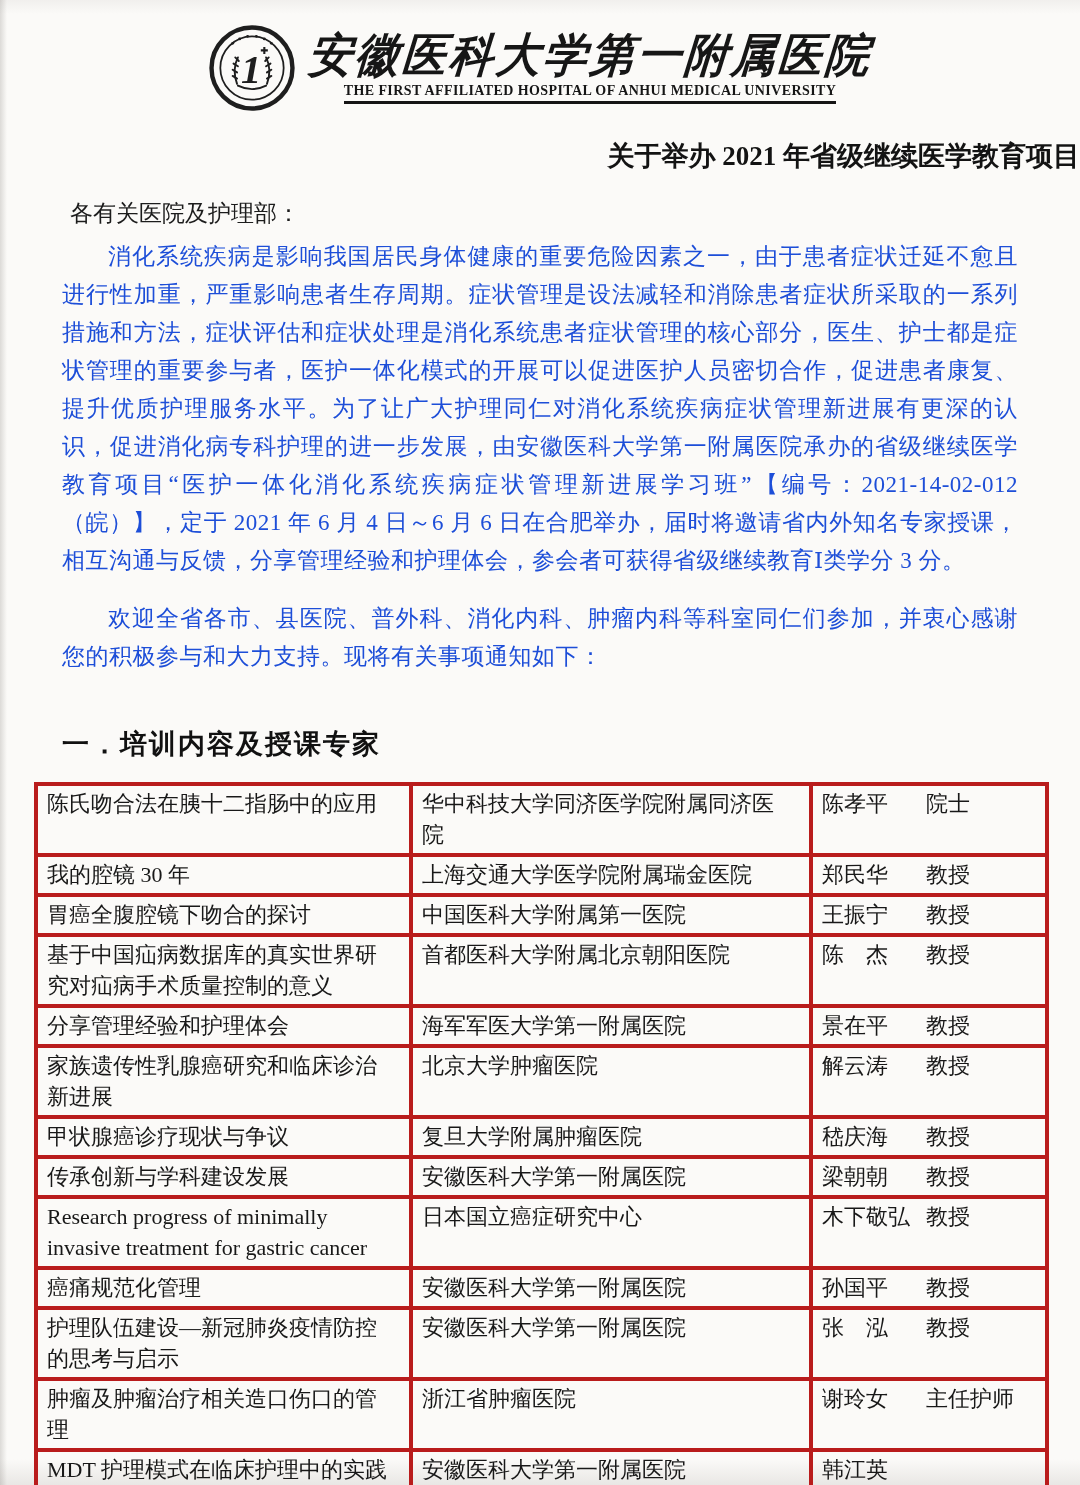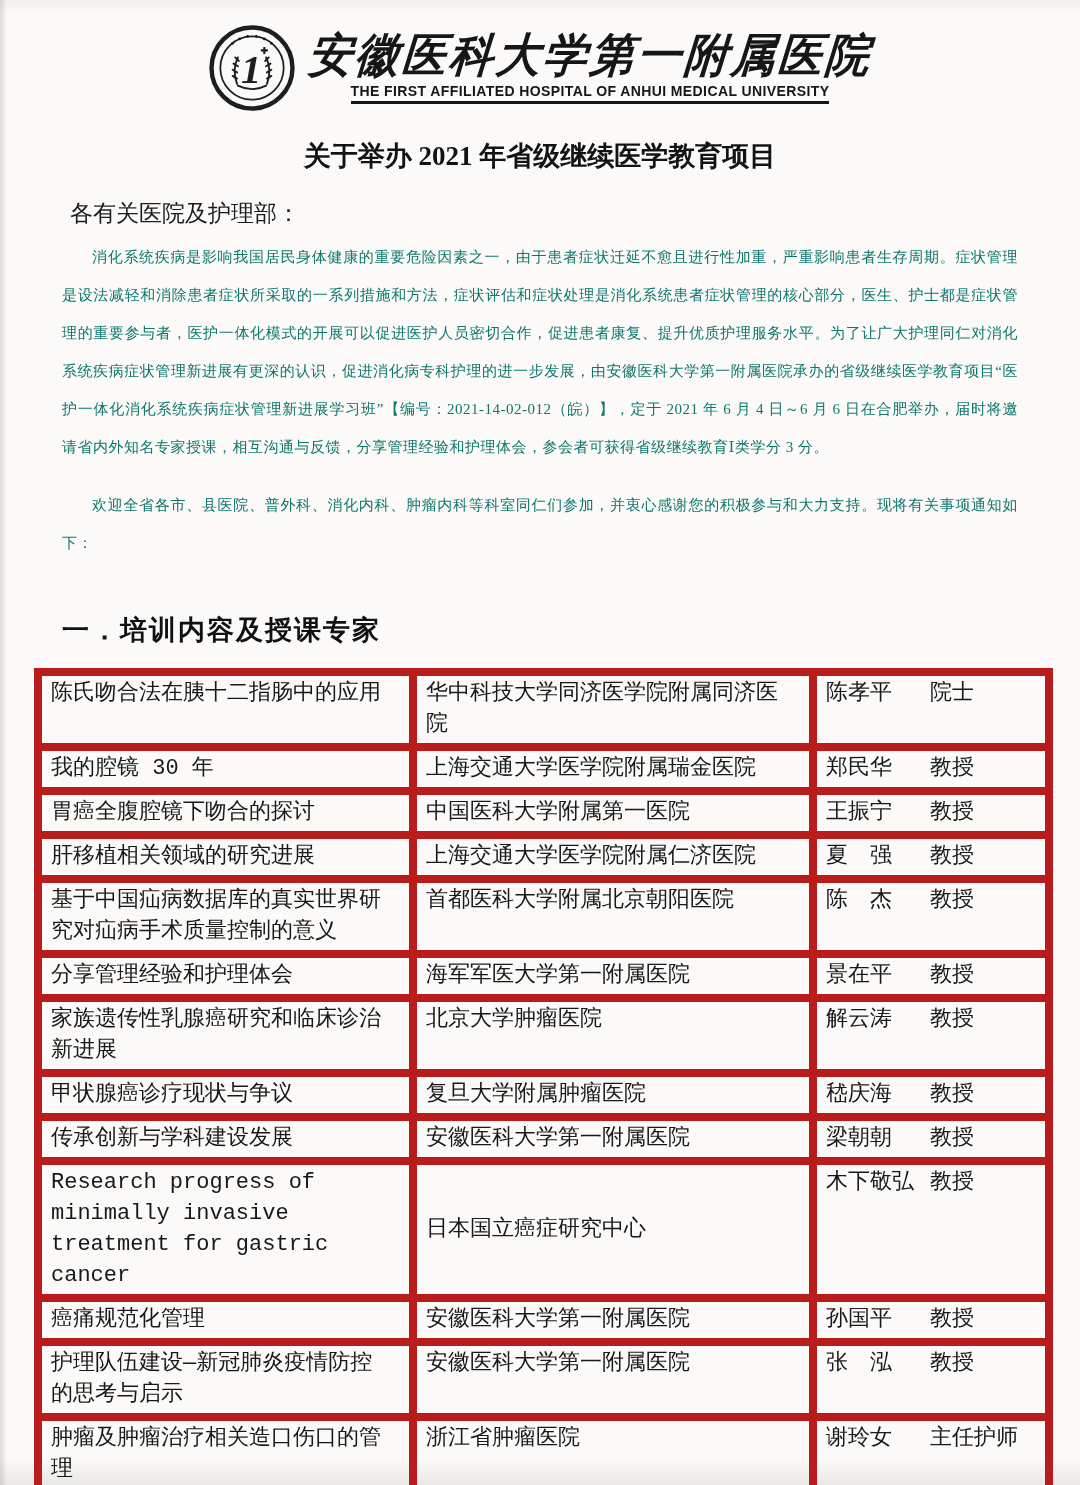--- a/index.html
+++ b/index.html
@@ -18,54 +18,53 @@
   
   .header{display:flex;justify-content:center;align-items:center;gap:12px;padding-top:24px;}
   .emblem{width:88px;height:88px;flex:0 0 auto;}
   .header-names{display:flex;flex-direction:column;align-items:center;}
   .cal-name{
     font-size:44px;font-weight:bold;font-style:italic;
     letter-spacing:3px;transform:skewX(-4deg) scaleY(1.05);
     color:#161616;white-space:nowrap;line-height:1.1;
   }
   .en-name{
-    font-family:Liberation Sans, sans-serif;
+    font-family:Liberation Serif, serif;
     font-size:14px;font-weight:bold;letter-spacing:.4px;
     border-bottom:3px solid #151515;padding-bottom:2px;margin-top:2px;
     white-space:nowrap;color:#161616;
   }
   
-  .doc-title{ text-align:center;font-weight:bold;font-size:27px;color:#131313;}
+  .doc-title{ text-align:right;font-weight:bold;font-size:27px;color:#131313;}
   .doc-title.l1{margin-top:26px;}
   .doc-title.l2{margin-top:16px;}
   
   .salutation{margin:22px 62px 0 70px;font-size:23px;line-height:36px;}
   .para{
-    margin:6px 62px 0 62px;font-size:15px;line-height:38px;
-    text-align:justify;text-indent:2em;letter-spacing:.5px;color:#0f766e;
+    margin:6px 62px 0 62px;font-size:23px;line-height:38px;
+    text-align:justify;text-indent:2em;letter-spacing:.5px;color:#1d4ed8;
   }
   .para.p2{margin-top:20px;}
   
   .section-heading{
     margin:50px 0 0 62px;font-size:27px;font-weight:bold;
     font-family:"Liberation Sans","DejaVu Sans",sans-serif;
     letter-spacing:2px;color:#111;
   }
   
   table.schedule{
     border-collapse:collapse;table-layout:fixed;
     margin:20px 0 0 34px;width:1011px;
   }
   table.schedule td{
-    border:8px solid #b91c1c;
+    border:4px solid #b91c1c;
     padding:2px 20px 3px 9px;
     font-size:22px;line-height:31px;
     vertical-align:top;word-break:break-word;
     color:#181818;
-    font-family:Liberation Mono, monospace;
   }
   td.c3 .nm{display:inline-block;min-width:94px;}
   td.c3 .tt{display:inline-block;margin-left:10px;}
   tr:nth-child(10) td.c2{vertical-align:middle;}
 </style>
 </head>
 <body>
 
 <div class="page">
 
@@ -124,25 +123,20 @@
           <td class="c1">我的腔镜 30 年</td>
           <td class="c2">上海交通大学医学院附属瑞金医院</td>
           <td class="c3"><span class="nm">郑民华</span><span class="tt">教授</span></td>
         </tr>
       <tr>
           <td class="c1">胃癌全腹腔镜下吻合的探讨</td>
           <td class="c2">中国医科大学附属第一医院</td>
           <td class="c3"><span class="nm">王振宁</span><span class="tt">教授</span></td>
         </tr>
       <tr>
-          <td class="c1">肝移植相关领域的研究进展</td>
-          <td class="c2">上海交通大学医学院附属仁济医院</td>
-          <td class="c3"><span class="nm">夏　强</span><span class="tt">教授</span></td>
-        </tr>
-      <tr>
           <td class="c1">基于中国疝病数据库的真实世界研究对疝病手术质量控制的意义</td>
           <td class="c2">首都医科大学附属北京朝阳医院</td>
           <td class="c3"><span class="nm">陈　杰</span><span class="tt">教授</span></td>
         </tr>
       <tr>
           <td class="c1">分享管理经验和护理体会</td>
           <td class="c2">海军军医大学第一附属医院</td>
           <td class="c3"><span class="nm">景在平</span><span class="tt">教授</span></td>
         </tr>
       <tr>

